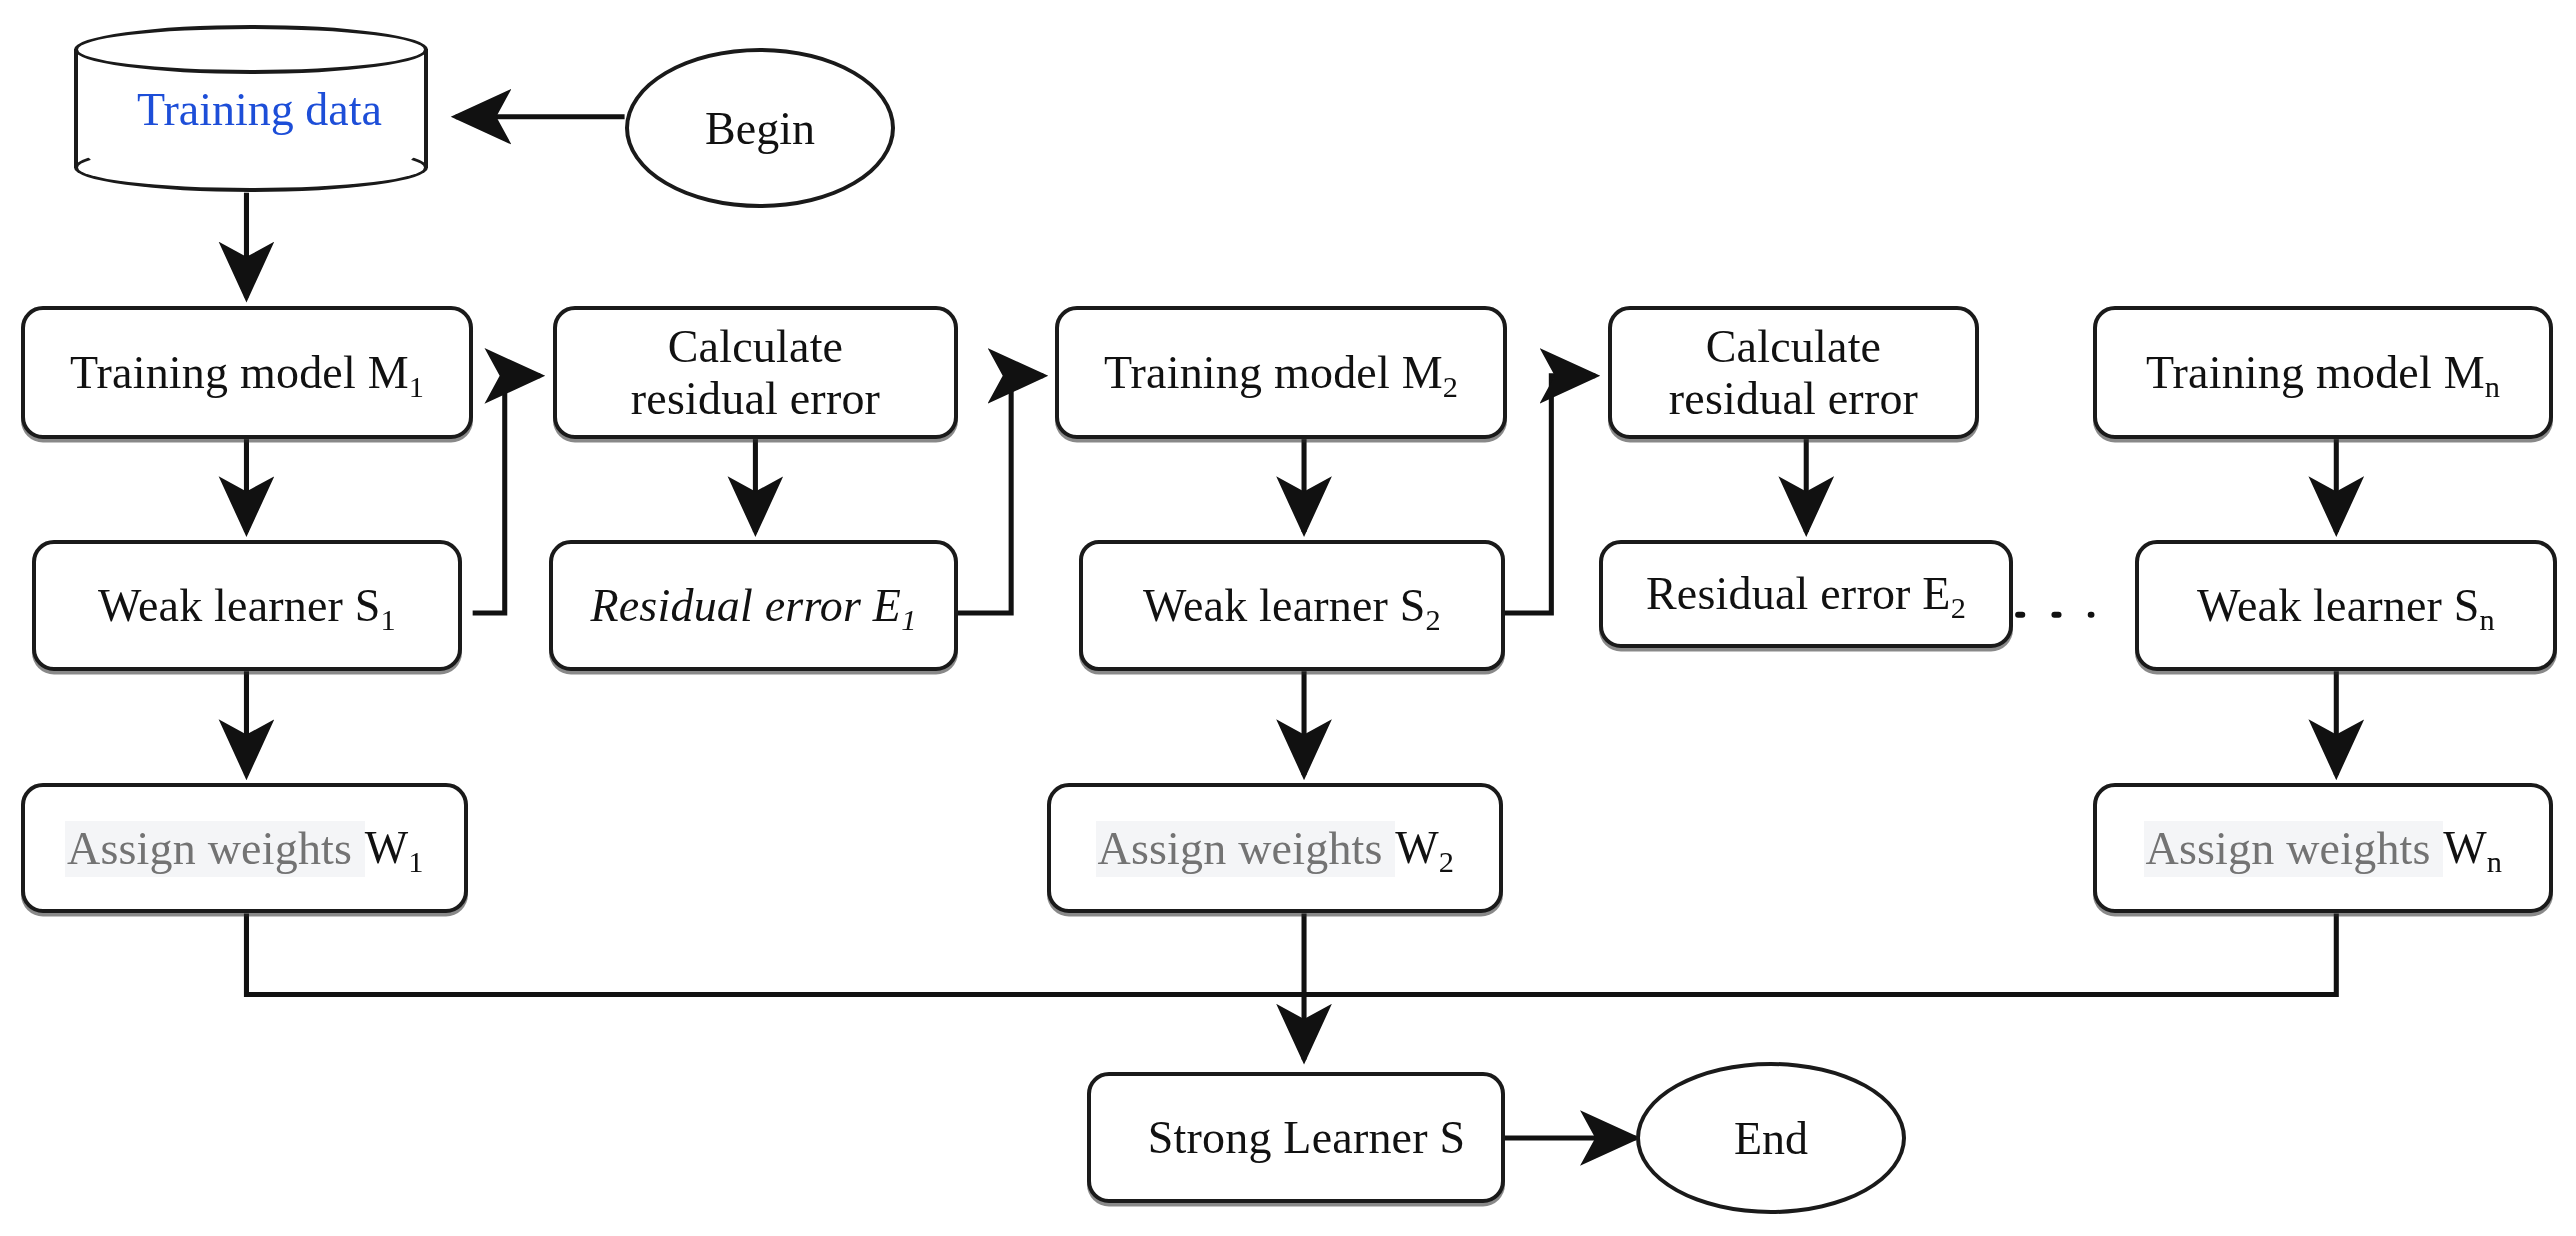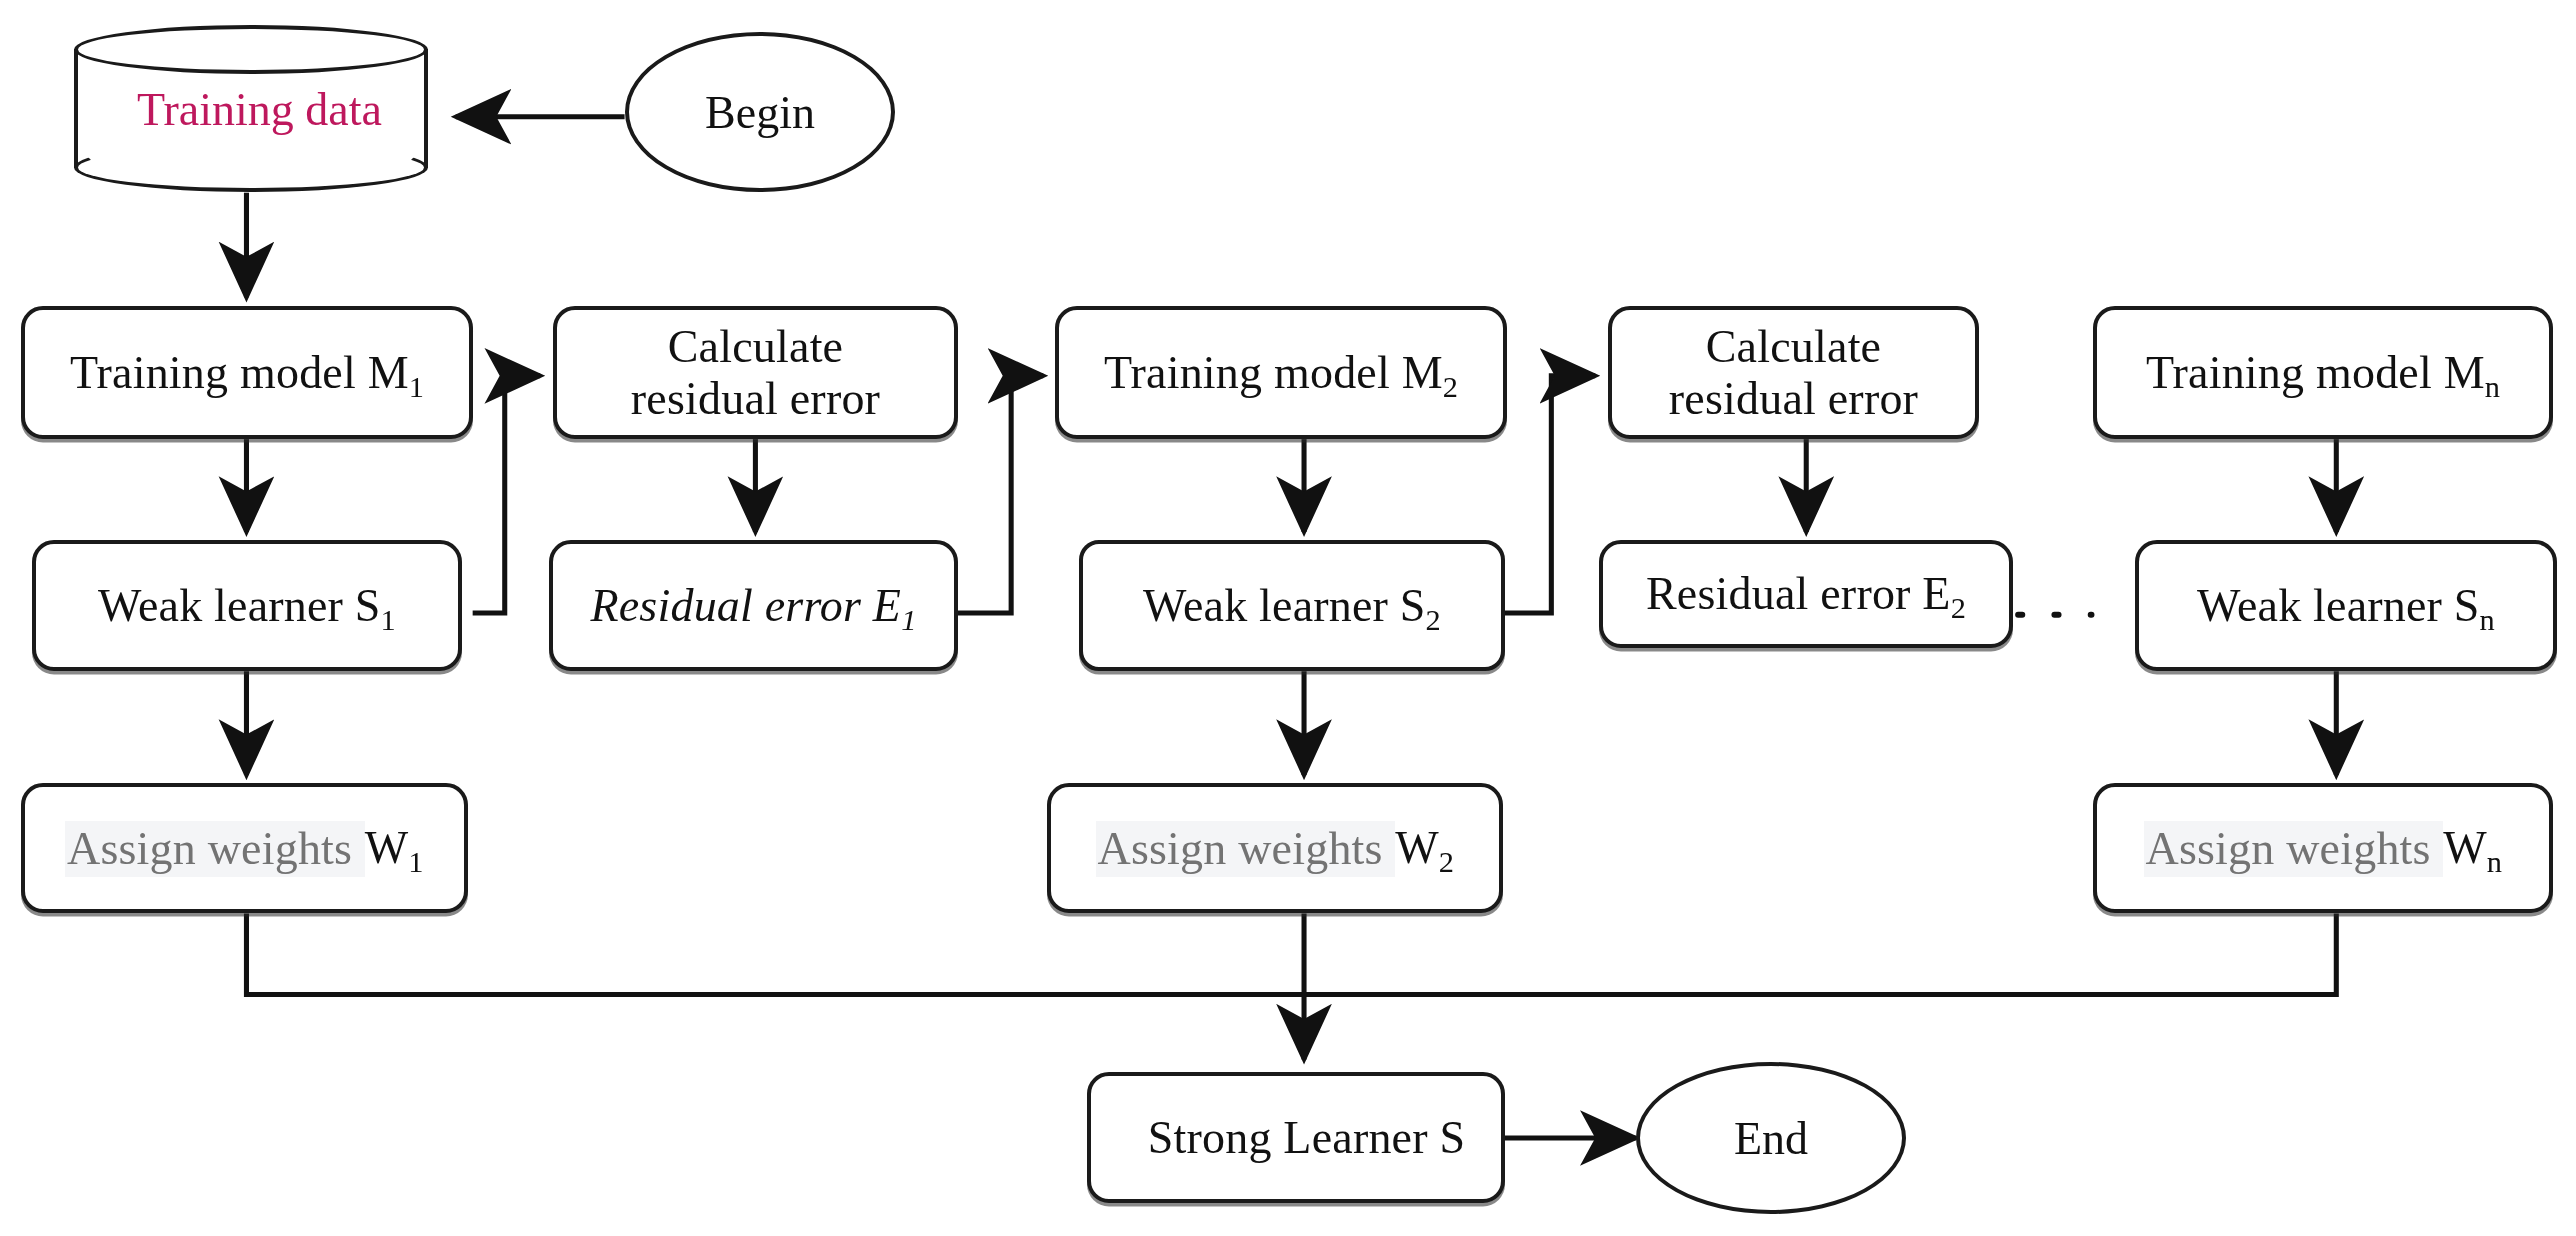--- a/index.html
+++ b/index.html
@@ -24,21 +24,21 @@
   
   .cyl{position:absolute;}
   .cyl .body{position:absolute;left:0;right:0;top:23.6px;bottom:23.6px;
              background:#fff;border-left:4.2px solid #1a1a1a;border-right:4.2px solid #1a1a1a;}
   .cyl .top,.cyl .bot{position:absolute;left:0;right:0;height:49px;
              border:4.2px solid #1a1a1a;border-radius:50%;background:#fff;box-sizing:border-box;}
   .cyl .bot{bottom:0;border-top-color:transparent;}
   .cyl .cap-line{position:absolute;left:0;right:0;top:0;height:49px;
              border:4.2px solid #1a1a1a;border-radius:50%;box-sizing:border-box;background:transparent;}
   .cyl .txt{position:absolute;left:17px;right:0;top:50%;transform:translateY(-50%);
-             text-align:center;font-size:46px;color:#be185d;}
+             text-align:center;font-size:46px;color:#1d4ed8;}
 
   
   .ellipse{position:absolute;border:4.2px solid #1a1a1a;border-radius:50%;
            background:#fff;box-sizing:border-box;
            display:flex;align-items:center;justify-content:center;}
   .ellipse .txt{font-size:46px;color:#111;}
 </style>
 </head>
 <body>
 
@@ -85,21 +85,21 @@
     </g>
   </svg>
 
   <div class="cyl" style="left:74px;top:25px;width:354px;height:167px;">
     <div class="body"></div>
     <div class="bot"></div>
     <div class="cap-line"></div>
     <div class="txt">Training data</div>
   </div>
 
-  <div class="ellipse" style="left:625px;top:32px;width:270px;height:160px;">
+  <div class="ellipse" style="left:625px;top:48px;width:270px;height:160px;">
     <span class="txt">Begin</span>
   </div>
 
   <div class="node proc" style="left:21px;top:306px;width:452px;height:133px;">
     <span class="lbl"><span>Training model M</span><sub>1</sub></span>
   </div>
 
   <div class="node proc" style="left:553px;top:306px;width:405px;height:133px;">
     <span class="lbl two"><span>Calculate</span><br><span>residual error</span></span>
   </div>

